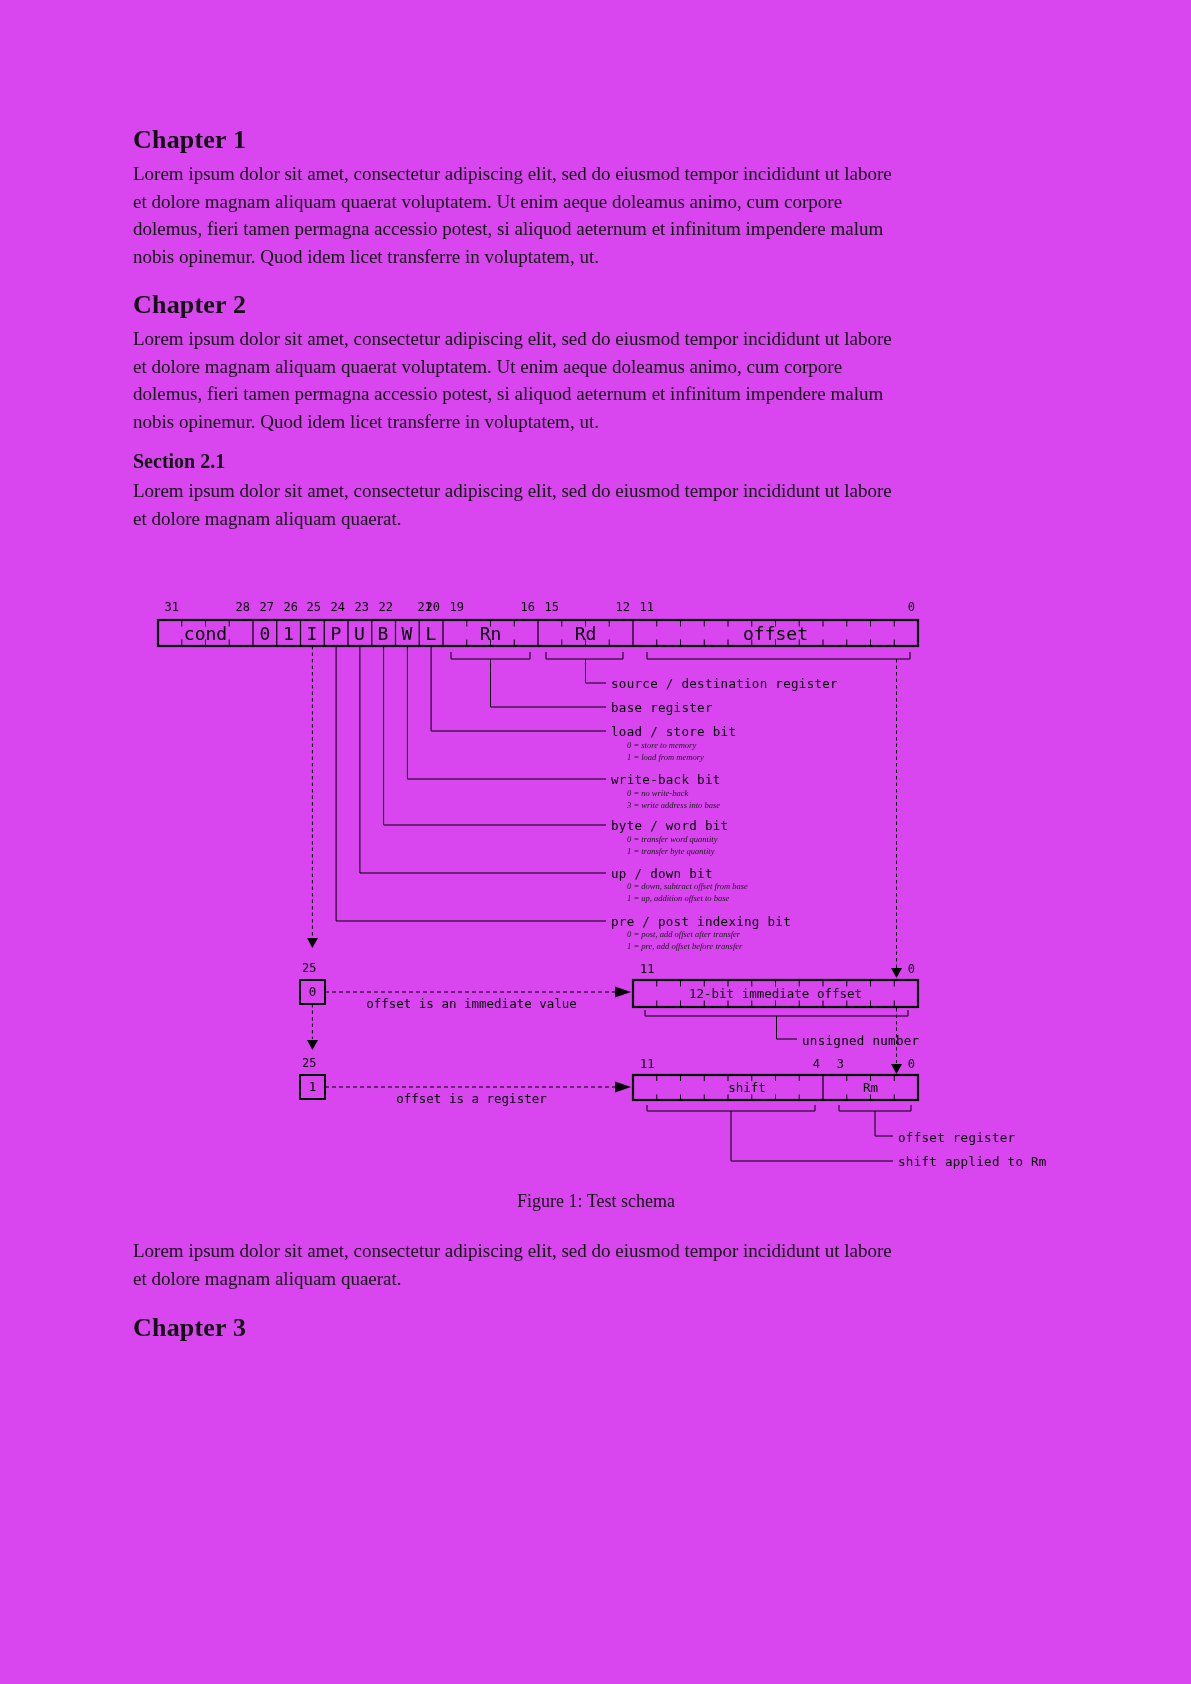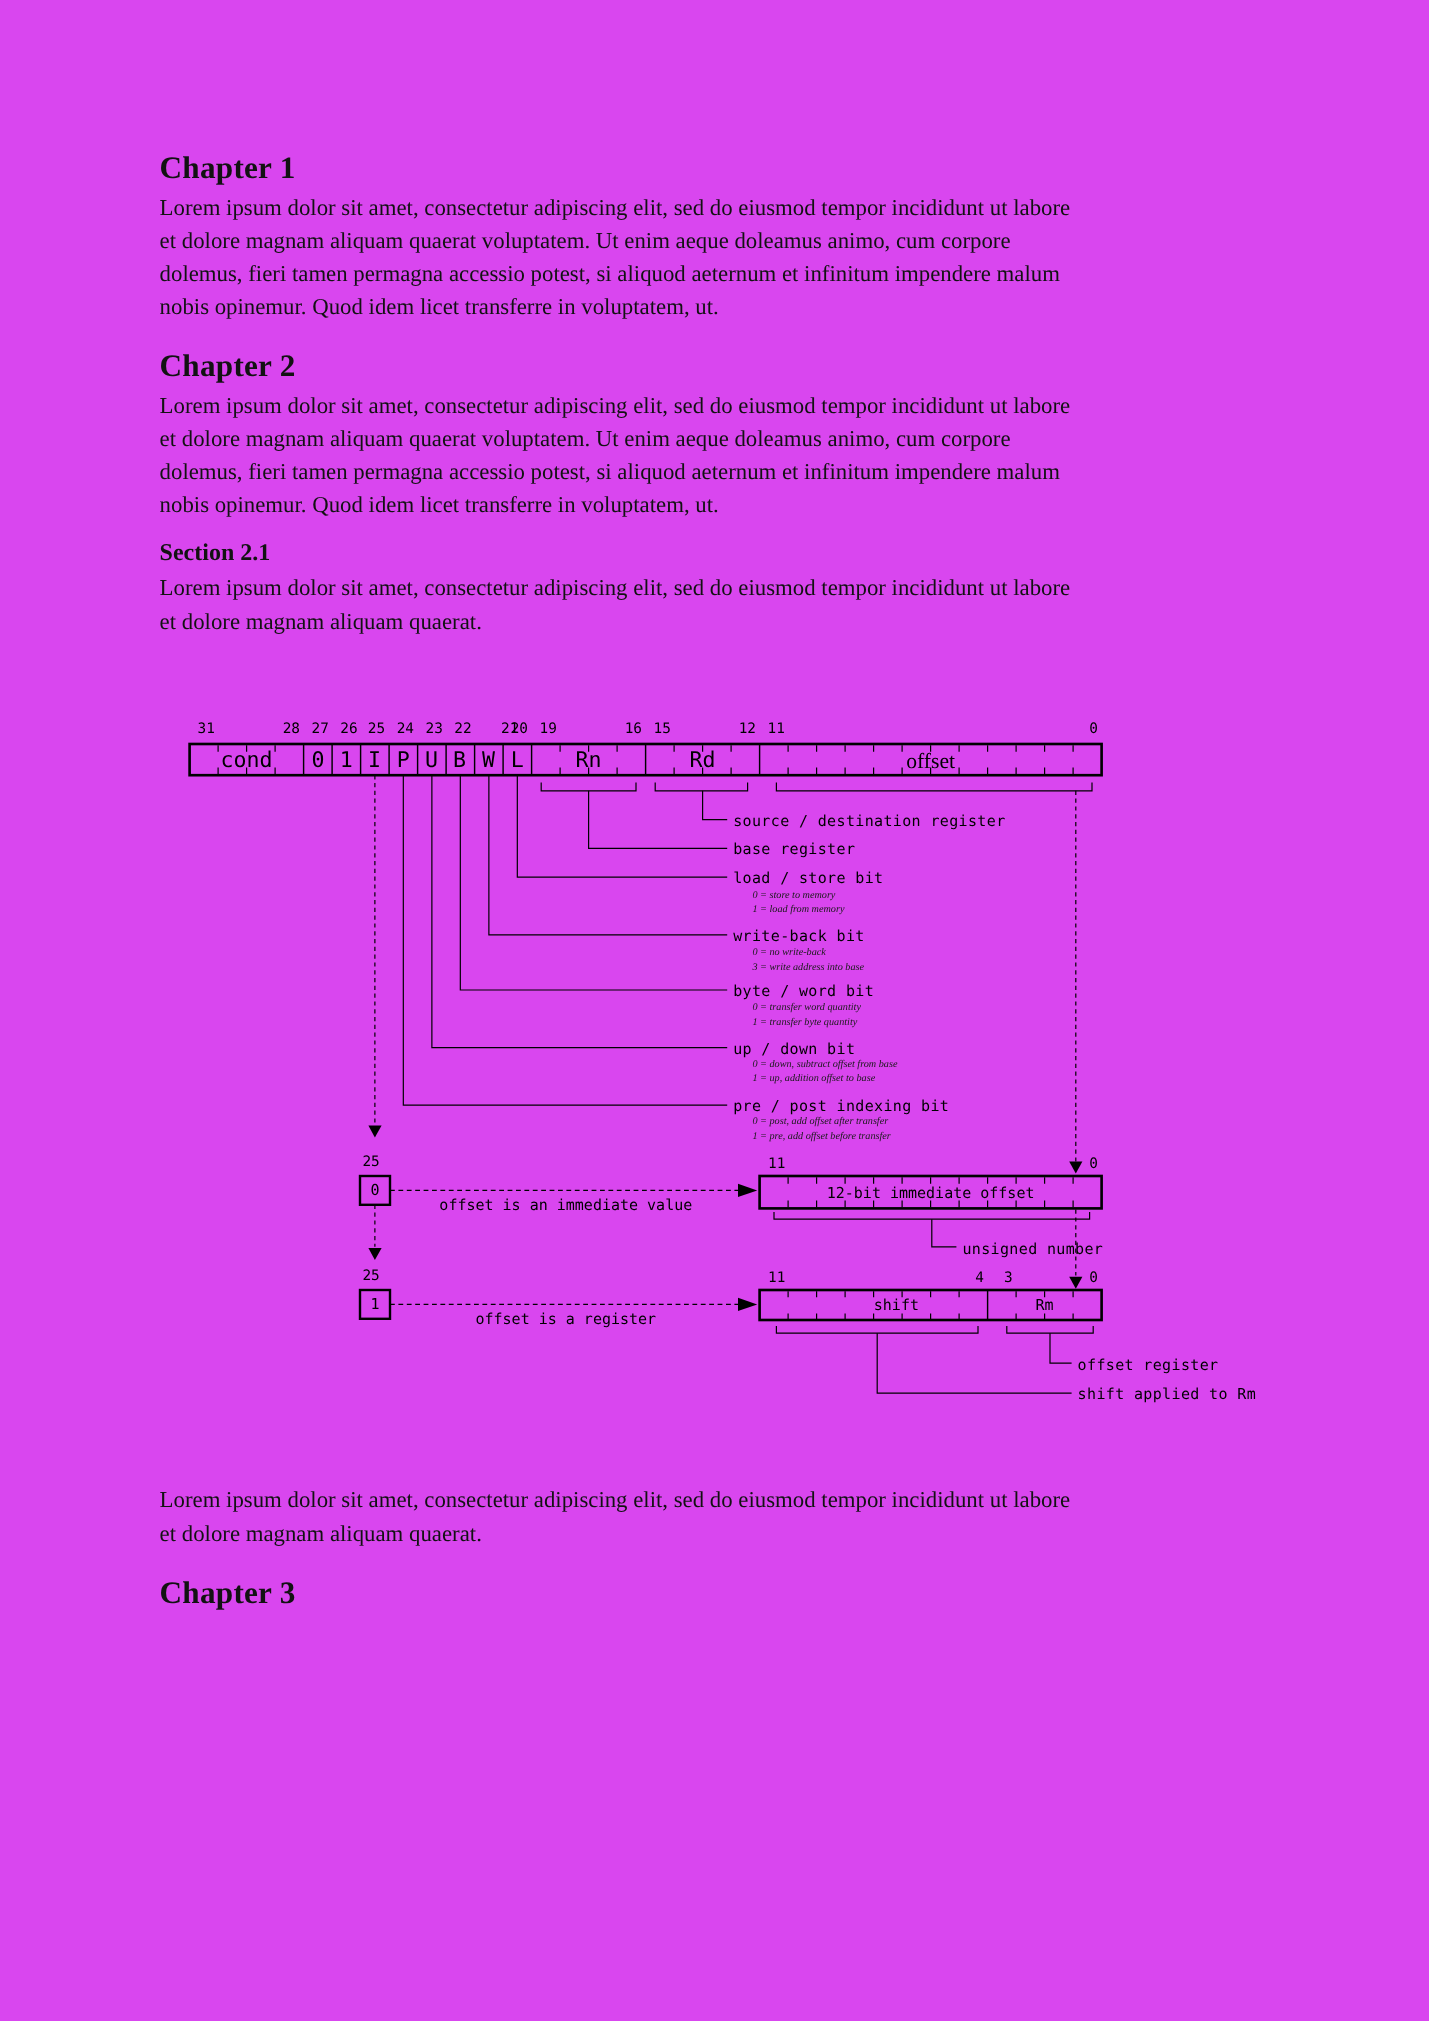--- a/index.html
+++ b/index.html
@@ -134,21 +134,21 @@
   <div class="abs mono fieldlbl" style="left:253px;width:24px;top:627px;">0</div>
   <div class="abs mono fieldlbl" style="left:277px;width:23px;top:627px;">1</div>
   <div class="abs mono fieldlbl" style="left:300px;width:24px;top:627px;">I</div>
   <div class="abs mono fieldlbl" style="left:324px;width:24px;top:627px;">P</div>
   <div class="abs mono fieldlbl" style="left:348px;width:23px;top:627px;">U</div>
   <div class="abs mono fieldlbl" style="left:371px;width:24px;top:627px;">B</div>
   <div class="abs mono fieldlbl" style="left:395px;width:24px;top:627px;">W</div>
   <div class="abs mono fieldlbl" style="left:419px;width:24px;top:627px;">L</div>
   <div class="abs mono fieldlbl" style="left:443px;width:95px;top:627px;">Rn</div>
   <div class="abs mono fieldlbl" style="left:538px;width:95px;top:627px;">Rd</div>
-  <div class="abs mono fieldlbl" style="left:633px;width:285px;top:627px;font-family:Liberation Serif, serif;">offset</div>
+  <div class="abs mono fieldlbl" style="left:633px;width:285px;top:627px;">offset</div>
 
   <div class="abs mono annlbl" style="left:611px;top:676px;">source / destination register</div>
   <div class="abs mono annlbl" style="left:611px;top:700px;">base register</div>
   <div class="abs mono annlbl" style="left:611px;top:724px;">load / store bit</div>
   <div class="abs annnote" style="left:627px;top:740px;">0 = store to memory</div>
   <div class="abs annnote" style="left:627px;top:752px;">1 = load from memory</div>
   <div class="abs mono annlbl" style="left:611px;top:772px;">write-back bit</div>
   <div class="abs annnote" style="left:627px;top:788px;">0 = no write-back</div>
   <div class="abs annnote" style="left:627px;top:800px;">3 = write address into base</div>
   <div class="abs mono annlbl" style="left:611px;top:818px;">byte / word bit</div>
@@ -174,19 +174,20 @@
   <div class="abs mono ctr" style="left:325px;width:293px;top:1091px;font-size:12.5px;">offset is a register</div>
   <div class="abs mono" style="left:640px;top:1057px;font-size:12px;">11</div>
   <div class="abs mono bitnum" style="left:790px;top:1057px;">4</div>
   <div class="abs mono bitnum" style="left:814px;top:1057px;">3</div>
   <div class="abs mono bitnum" style="left:885px;top:1057px;">0</div>
   <div class="abs mono ctr" style="left:633px;width:228px;top:1080px;font-size:12.5px;">shift</div>
   <div class="abs mono ctr" style="left:823px;width:95px;top:1080px;font-size:12.5px;">Rm</div>
   <div class="abs mono annlbl" style="left:898px;top:1130px;">offset register</div>
   <div class="abs mono annlbl" style="left:898px;top:1154px;">shift applied to Rm</div>
 
+  <div class="abs caption" style="left:133px;top:1191px;">Figure 1: Test schema</div>
   <div class="abs para" style="left:133px;top:1237px;">
     <div>Lorem ipsum dolor sit amet, consectetur adipiscing elit, sed do eiusmod tempor incididunt ut labore</div>
     <div>et dolore magnam aliquam quaerat.</div>
   </div>
   <div class="abs h-chapter" style="left:133px;top:1313px;">Chapter 3</div>
 
 </div>
 
 </body></html>

